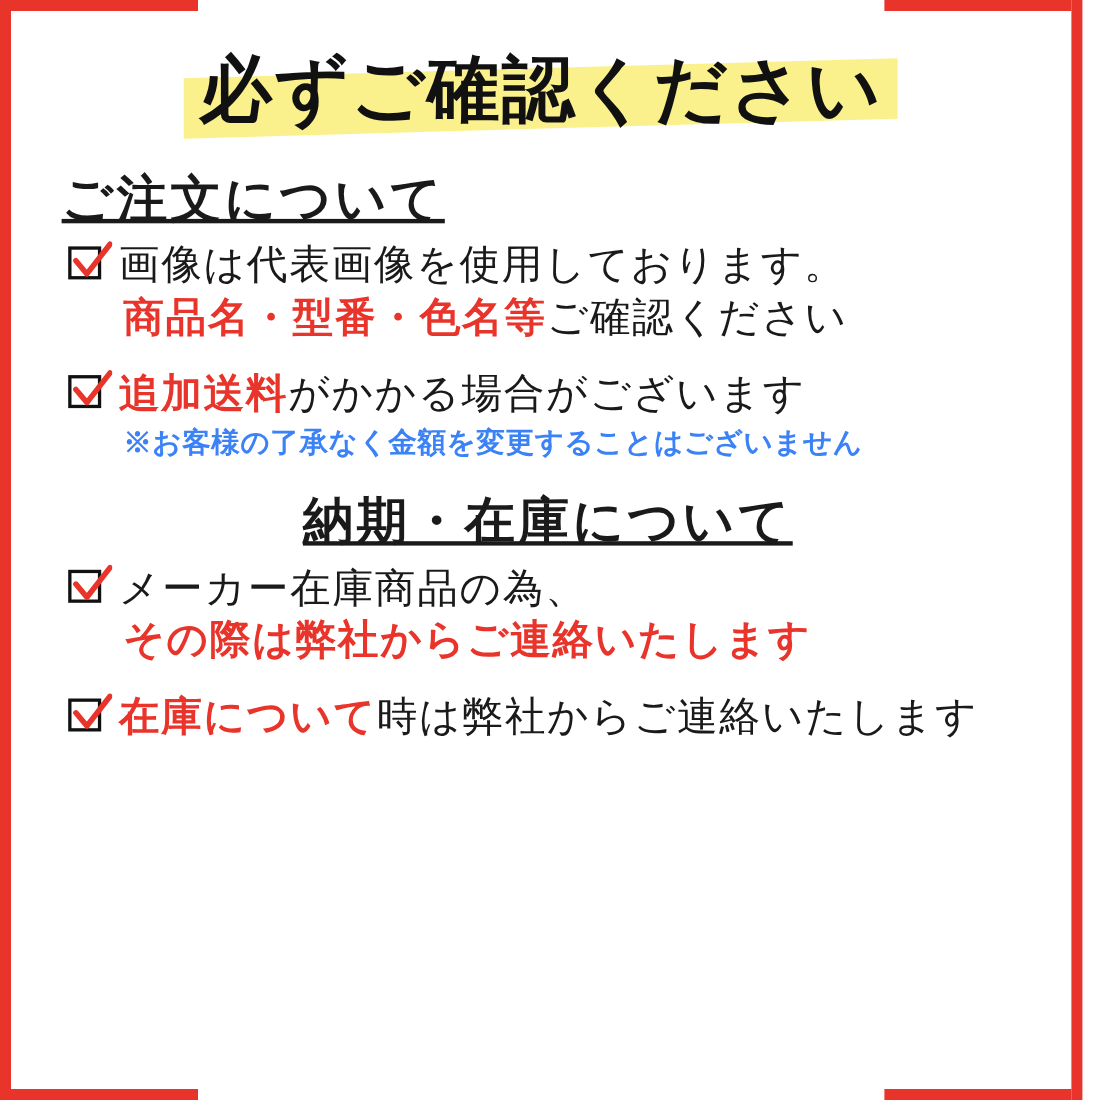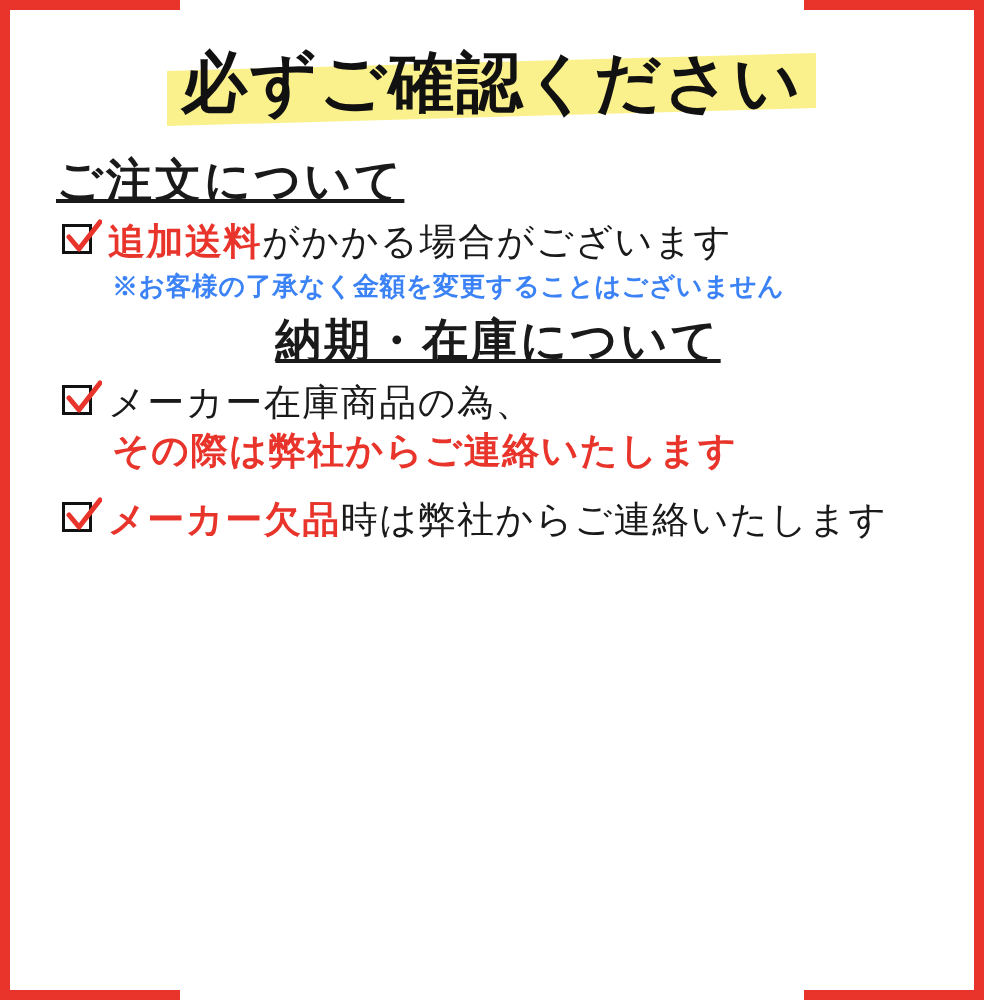--- a/index.html
+++ b/index.html
@@ -88,21 +88,21 @@
     margin-top: 6px;
     text-align: center;
   }
 
   
   .item {
     display: flex;
     align-items: flex-start;
     margin: 0 0 22px 18px;
   }
-  .item.tight { margin-bottom: 8px; }
+  .item.tight { margin-bottom: 24px; }
 
   .check {
     flex: 0 0 auto;
     width: 36px;
     height: 36px;
     margin-top: 6px;
     margin-right: 10px;
     position: relative;
   }
   .check .box {
@@ -161,20 +161,32 @@
   <div class="content">
 
     <div class="title-wrap">
       <span class="title-hl">
         <span class="title-text">必ずご確認ください</span>
       </span>
     </div>
 
     <h2 class="section-heading">ご注文について</h2>
 
+    <div class="item">
+      <span class="check">
+        <span class="box"></span>
+        <svg viewBox="0 0 38 38">
+            <path d="M5 18 L15 30 L36 3" stroke="#e8342a" stroke-width="5" fill="none" stroke-linecap="round" stroke-linejoin="round"></path>
+          </svg>
+      </span>
+      <span class="lines">
+        <div class="line">画像は代表画像を使用しております。</div>
+        <div class="line indent"><span class="red">商品名・型番・色名等</span><span>ご確認ください</span></div>
+      </span>
+    </div>
 
 
     <div class="item tight">
       <span class="check">
         <span class="box"></span>
         <svg viewBox="0 0 38 38">
             <path d="M5 18 L15 30 L36 3" stroke="#e8342a" stroke-width="5" fill="none" stroke-linecap="round" stroke-linejoin="round"></path>
           </svg>
       </span>
       <span class="lines">
@@ -199,18 +211,18 @@
     </div>
 
     <div class="item">
       <span class="check">
         <span class="box"></span>
         <svg viewBox="0 0 38 38">
             <path d="M5 18 L15 30 L36 3" stroke="#e8342a" stroke-width="5" fill="none" stroke-linecap="round" stroke-linejoin="round"></path>
           </svg>
       </span>
       <span class="lines">
-        <div class="line"><span class="red">メーカー欠品</span><span>時は弊社からご連絡いたします</span></div>
+        <div class="line"><span class="red">在庫について</span><span>時は弊社からご連絡いたします</span></div>
       </span>
     </div>
 
   </div>
 </div>
 
 </body></html>

